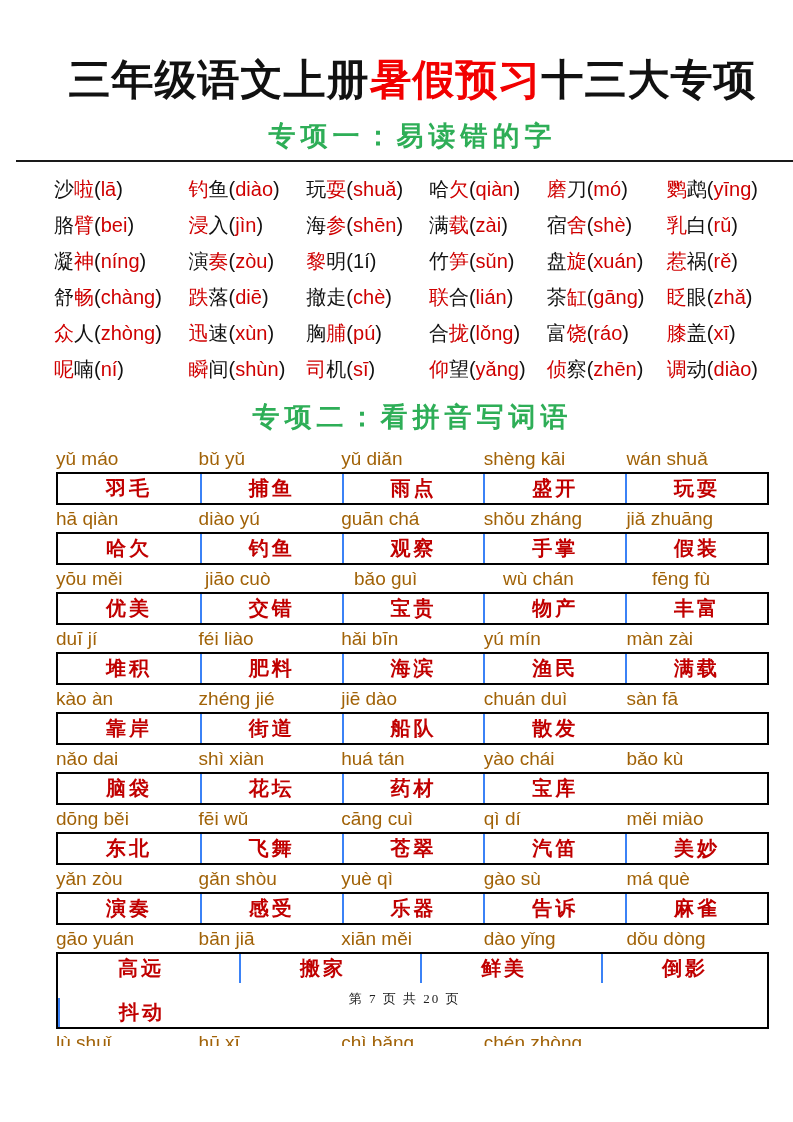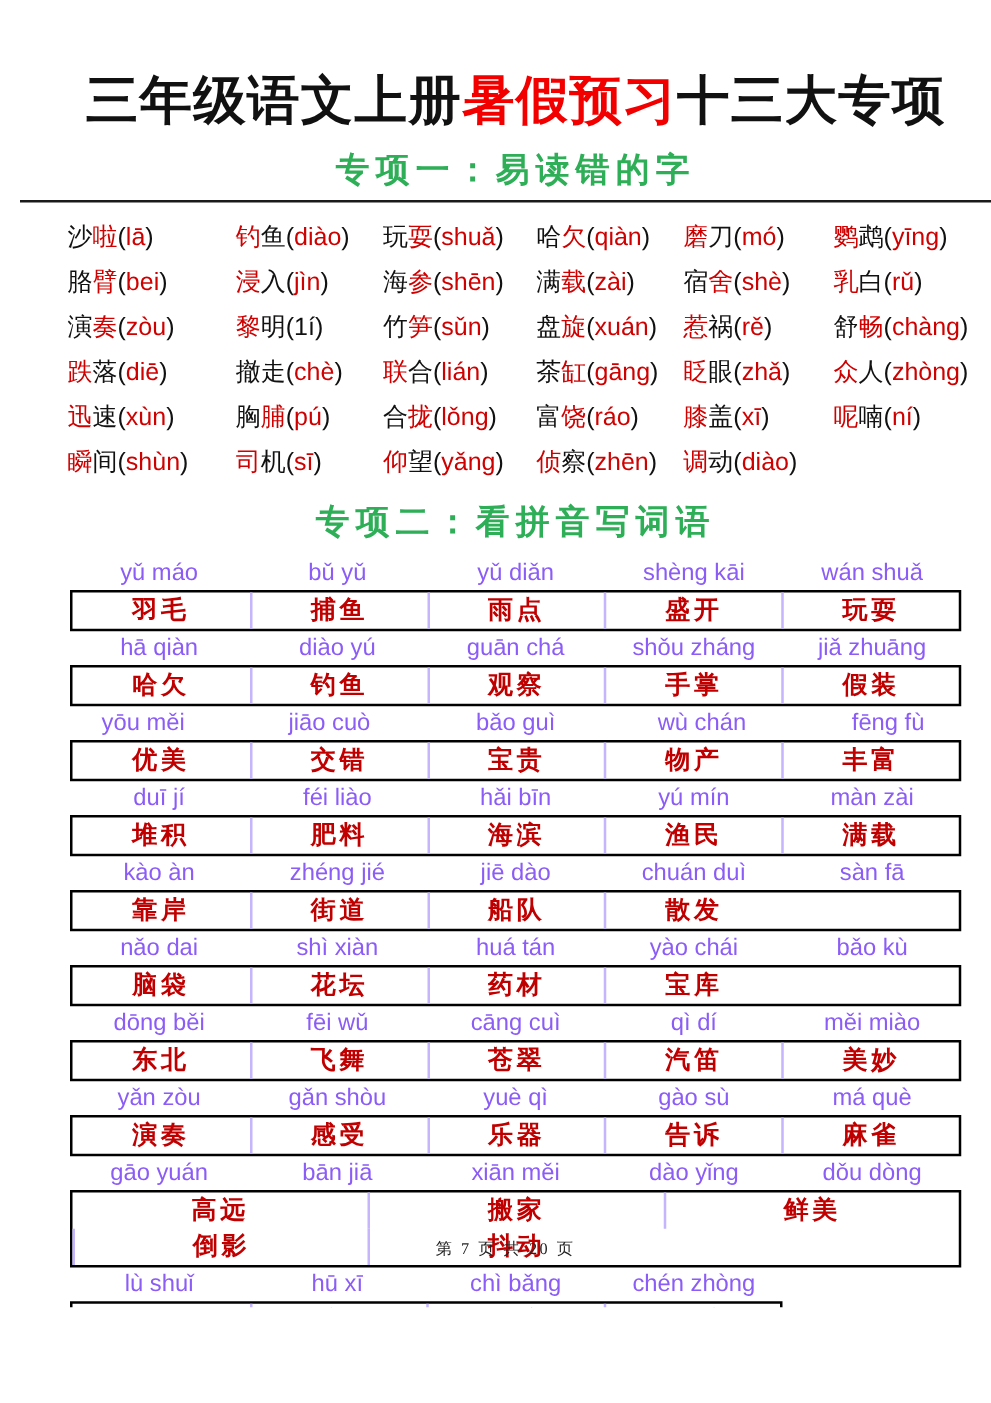--- a/index.html
+++ b/index.html
@@ -47,32 +47,32 @@
   }
   .w-item{white-space:nowrap;}
   .w-item .b{color:#111;}
   .w-item .r{color:#cf0000;}
   .w-item .pin{font-family:"Liberation Sans", sans-serif;}
   
   .py-table{padding:0 40px;}
   .py-block{margin-bottom:0;}
   .py-row{
     display:grid;
-    text-align:center;
+    text-align:left;
     font-size:19px;
-    color:#8b5cf6;
+    color:#a16207;
     padding:3px 0 2px 0;
   }
   .ans-row{
     display:grid;
     border:2px solid #000;
     box-sizing:border-box;
   }
   .ans-cell{
-    border-left:2px solid #c4b5fd;
+    border-left:2px solid #3b82f6;
     height:29px;
     line-height:29px;
     text-align:center;
     color:#c00000;
     font-size:20px;
     font-weight:bold;
     letter-spacing:3px;
     font-family:"Liberation Serif", serif;
   }
   .ans-cell:first-child{border-left:none;}
@@ -104,20 +104,21 @@
       <div class="w-item"><span class="b">玩</span><span class="r">耍</span><span class="b">(</span><span class="r pin">shuǎ</span><span class="b">)</span></div>
       <div class="w-item"><span class="b">哈</span><span class="r">欠</span><span class="b">(</span><span class="r pin">qiàn</span><span class="b">)</span></div>
       <div class="w-item"><span class="r">磨</span><span class="b">刀</span><span class="b">(</span><span class="r pin">mó</span><span class="b">)</span></div>
       <div class="w-item"><span class="r">鹦</span><span class="b">鹉</span><span class="b">(</span><span class="r pin">yīng</span><span class="b">)</span></div>
       <div class="w-item"><span class="b">胳</span><span class="r">臂</span><span class="b">(</span><span class="r pin">bei</span><span class="b">)</span></div>
       <div class="w-item"><span class="r">浸</span><span class="b">入</span><span class="b">(</span><span class="r pin">jìn</span><span class="b">)</span></div>
       <div class="w-item"><span class="b">海</span><span class="r">参</span><span class="b">(</span><span class="r pin">shēn</span><span class="b">)</span></div>
       <div class="w-item"><span class="b">满</span><span class="r">载</span><span class="b">(</span><span class="r pin">zài</span><span class="b">)</span></div>
       <div class="w-item"><span class="b">宿</span><span class="r">舍</span><span class="b">(</span><span class="r pin">shè</span><span class="b">)</span></div>
       <div class="w-item"><span class="r">乳</span><span class="b">白</span><span class="b">(</span><span class="r pin">rǔ</span><span class="b">)</span></div>
+      <div class="w-item"><span class="b">凝</span><span class="r">神</span><span class="b">(</span><span class="r pin">níng</span><span class="b">)</span></div>
       <div class="w-item"><span class="b">演</span><span class="r">奏</span><span class="b">(</span><span class="r pin">zòu</span><span class="b">)</span></div>
       <div class="w-item"><span class="r">黎</span><span class="b">明</span><span class="b">(</span><span class="b pin">1í</span><span class="b">)</span></div>
       <div class="w-item"><span class="b">竹</span><span class="r">笋</span><span class="b">(</span><span class="r pin">sǔn</span><span class="b">)</span></div>
       <div class="w-item"><span class="b">盘</span><span class="r">旋</span><span class="b">(</span><span class="r pin">xuán</span><span class="b">)</span></div>
       <div class="w-item"><span class="r">惹</span><span class="b">祸</span><span class="b">(</span><span class="r pin">rě</span><span class="b">)</span></div>
       <div class="w-item"><span class="b">舒</span><span class="r">畅</span><span class="b">(</span><span class="r pin">chàng</span><span class="b">)</span></div>
       <div class="w-item"><span class="r">跌</span><span class="b">落</span><span class="b">(</span><span class="r pin">diē</span><span class="b">)</span></div>
       <div class="w-item"><span class="b">撤</span><span class="b">走</span><span class="b">(</span><span class="r pin">chè</span><span class="b">)</span></div>
       <div class="w-item"><span class="r">联</span><span class="b">合</span><span class="b">(</span><span class="r pin">lián</span><span class="b">)</span></div>
       <div class="w-item"><span class="b">茶</span><span class="r">缸</span><span class="b">(</span><span class="r pin">gāng</span><span class="b">)</span></div>
@@ -266,21 +267,21 @@
         </div>
       </div>
       <div class="py-block" style="width: 100%;">
         <div class="py-row" style="grid-template-columns: repeat(5, 1fr);">
           <div>gāo yuán</div>
           <div>bān jiā</div>
           <div>xiān měi</div>
           <div>dào yǐng</div>
           <div>dǒu dòng</div>
         </div>
-        <div class="ans-row" style="grid-template-columns: repeat(3, 1fr);">
+        <div class="ans-row" style="grid-template-columns: repeat(4, 1fr); gap: 15px;">
           <div class="ans-cell">高远</div>
           <div class="ans-cell">搬家</div>
           <div class="ans-cell">鲜美</div>
           <div class="ans-cell">倒影</div>
           <div class="ans-cell">抖动</div>
         </div>
       </div>
       <div class="py-block" style="width: 80%;">
         <div class="py-row" style="grid-template-columns: repeat(4, 1fr);">
           <div>lù shuǐ</div>

